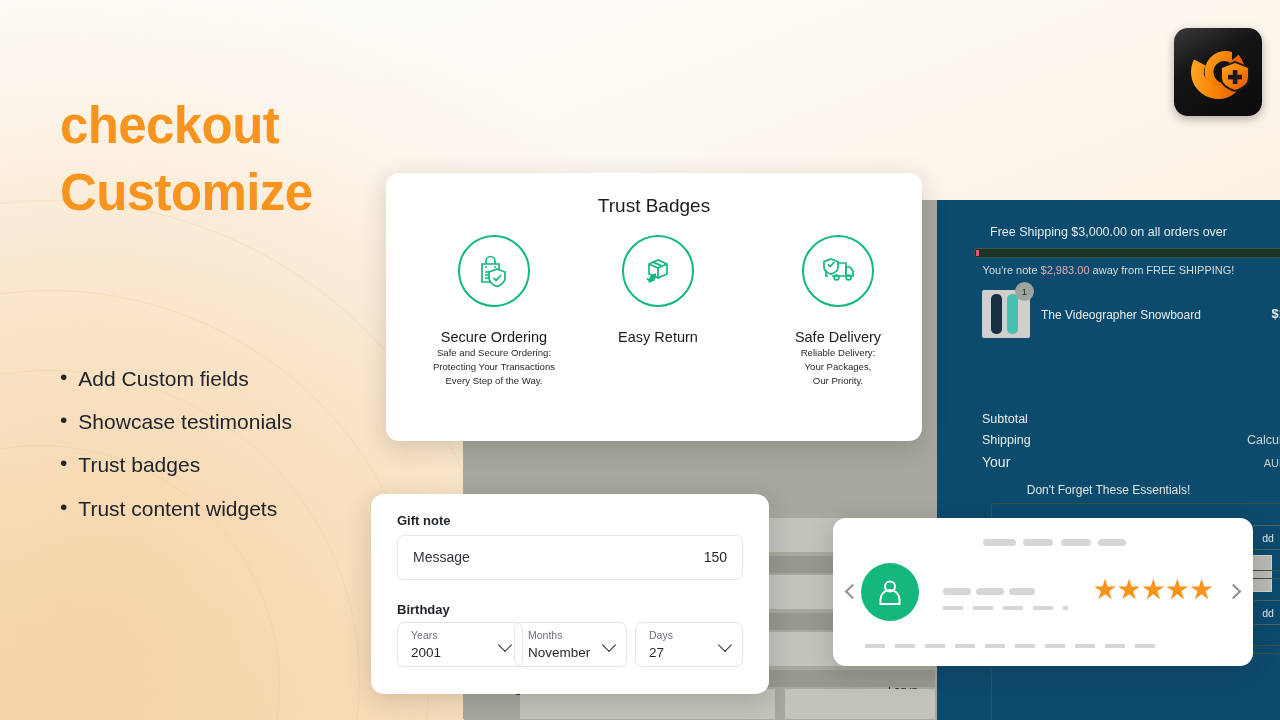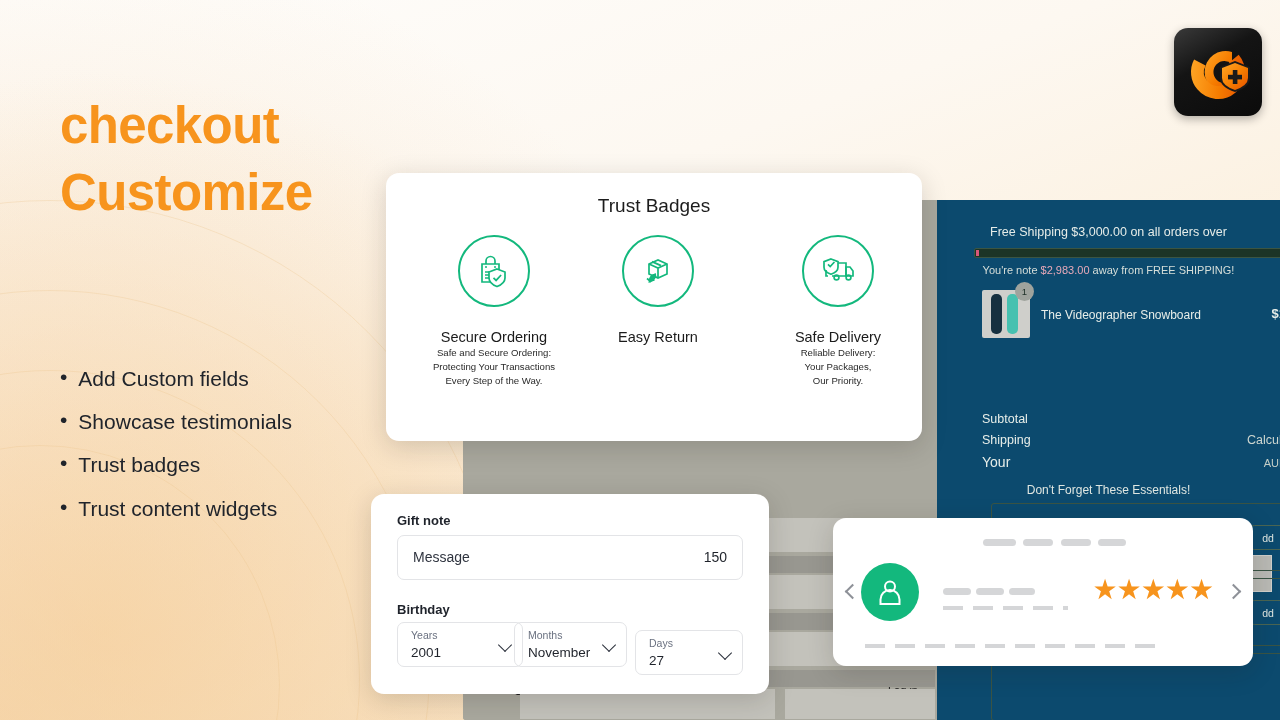--- a/index.html
+++ b/index.html
@@ -310,21 +310,21 @@
   <div class="sel" style="left:26px; width:126px;text-decoration:underline;">
     <span class="k">Years</span>
     <span class="v">2001</span>
     <span class="chev"></span>
   </div>
   <div class="sel" style="left:143px; width:113px;">
     <span class="k">Months</span>
     <span class="v">November</span>
     <span class="chev"></span>
   </div>
-  <div class="sel" style="left:264px; width:108px;margin-top:8px;">
+  <div class="sel" style="left:264px; width:108px;">
     <span class="k">Days</span>
     <span class="v">27</span>
     <span class="chev"></span>
   </div>
 </div>
 
 <div class="card testi">
   <div class="bar" style="left:150px; top:21px; width:33px;"></div>
   <div class="bar" style="left:190px; top:21px; width:30px;"></div>
   <div class="bar" style="left:228px; top:21px; width:30px;"></div>

